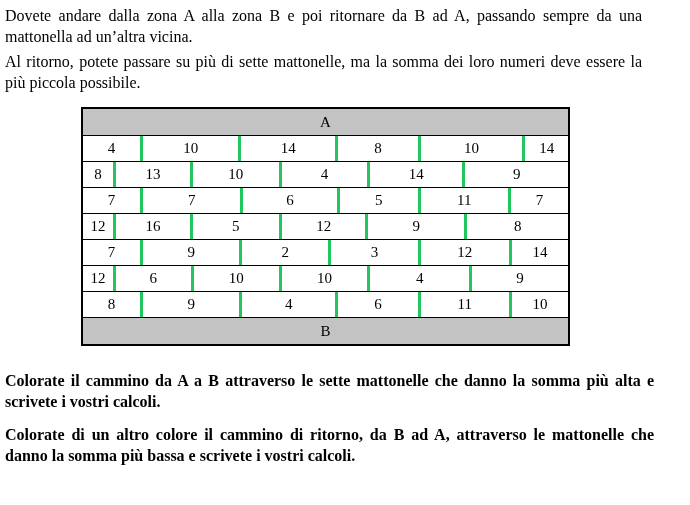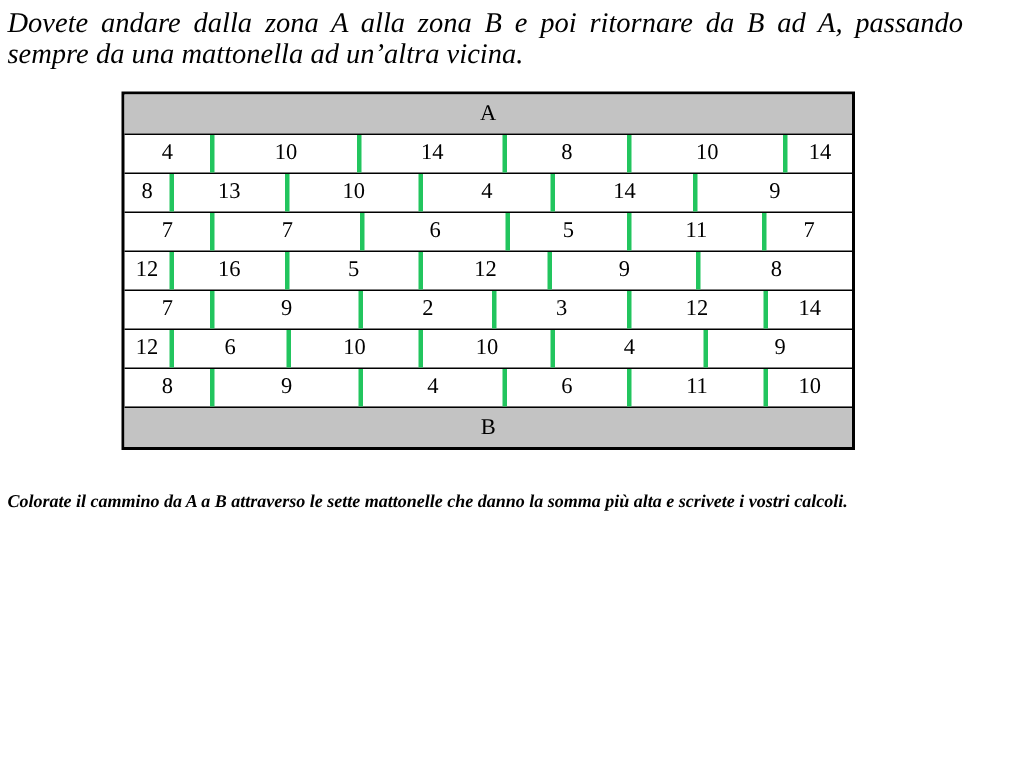--- a/index.html
+++ b/index.html
@@ -11,25 +11,24 @@
     width: 690px;
     height: 505px;
     font-family: "Liberation Serif", serif;
     color: #000000;
     overflow: hidden;
   }
   .page {
     padding: 5px 36px 0 5px;
   }
   p.instr {
-    font-size: 19px;
+    font-size: 16px;
     line-height: 21px;
     text-align: justify;
     margin: 0 12px 4px 0;
-    font-style: italic;
   }
   .grid {
     width: 485px;
     margin: 14px 0 24px 76px;
     border: 2px solid #000000;
     box-sizing: content-box;
   }
   .grid-row {
     display: flex;
     height: 25px;
@@ -51,34 +50,34 @@
     align-items: center;
     justify-content: center;
     font-size: 15px;
     border-left: 3px solid #22c55e;
     min-width: 0;
   }
   .cell:first-child {
     border-left: none;
   }
   p.task {
-    font-size: 12px;
+    font-size: 16px;
     line-height: 21px;
     font-weight: bold;
     text-align: justify;
     margin: 12px 0 5px 0;
-    font-style: italic;
   }
 </style>
 </head>
 <body>
 
 <div class="page">
 
   <p class="instr">Dovete andare dalla zona A alla zona B e poi ritornare da B ad A, passando sempre da una mattonella ad un’altra vicina.</p>
+  <p class="instr">Al ritorno, potete passare su più di sette mattonelle, ma la somma dei loro numeri deve essere la più piccola possibile.</p>
 
   <div class="grid">
 
     <div class="grid-row band">
       <span>A</span>
     </div>
 
     <div class="grid-row">
       <div class="cell" style="flex:59 1 0;">4</div>
       <div class="cell" style="flex:98 1 0;">10</div>
@@ -142,14 +141,15 @@
       <div class="cell" style="flex:58 1 0;">10</div>
     </div>
 
     <div class="grid-row band">
       <span>B</span>
     </div>
 
   </div>
 
   <p class="task">Colorate il cammino da A a B attraverso le sette mattonelle che danno la somma più alta e scrivete i vostri calcoli.</p>
+  <p class="task">Colorate di un altro colore il cammino di ritorno, da B ad A, attraverso le mattonelle che danno la somma più bassa e scrivete i vostri calcoli.</p>
 
 </div>
 
 </body></html>

